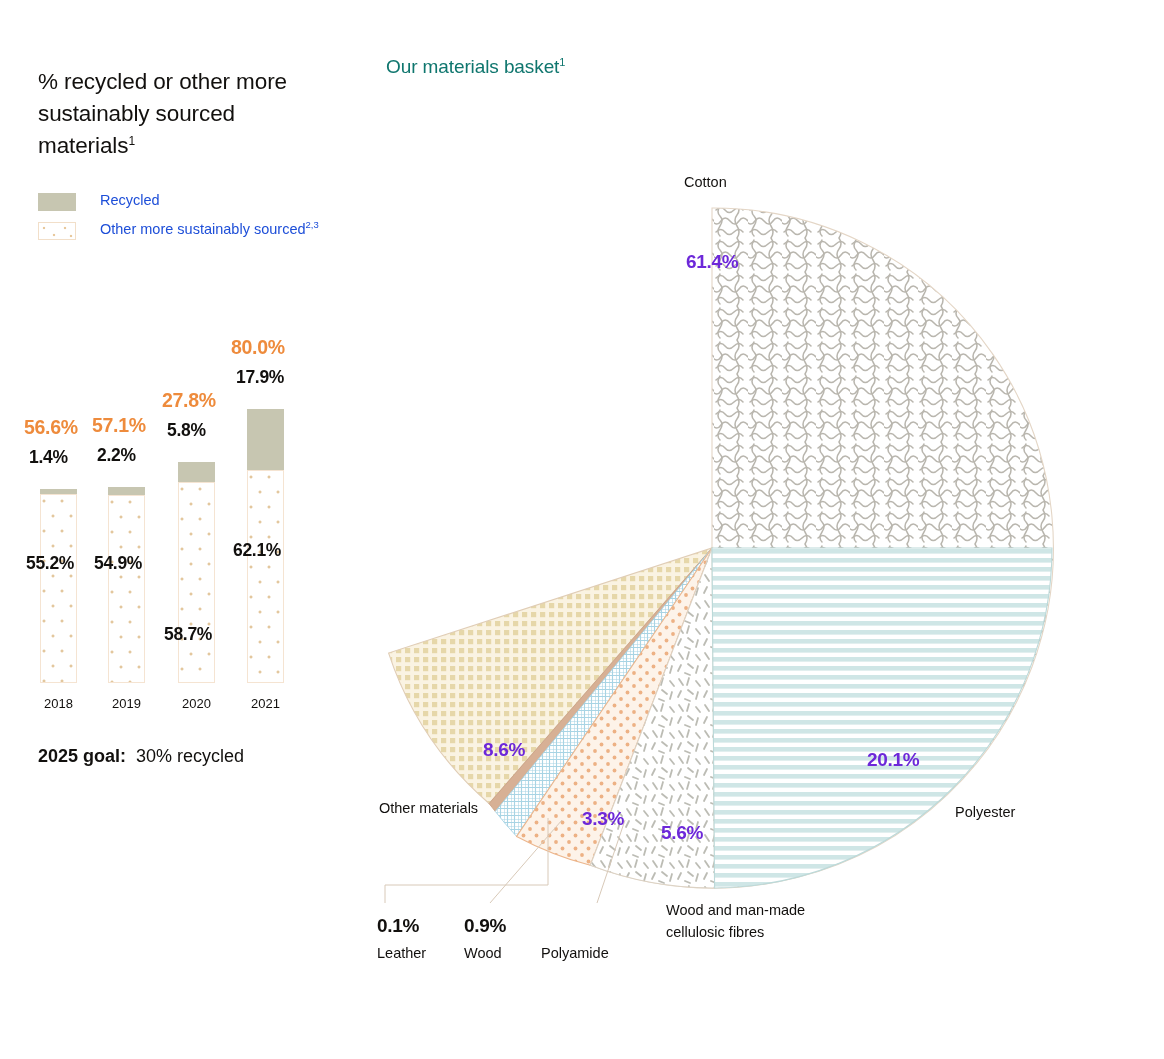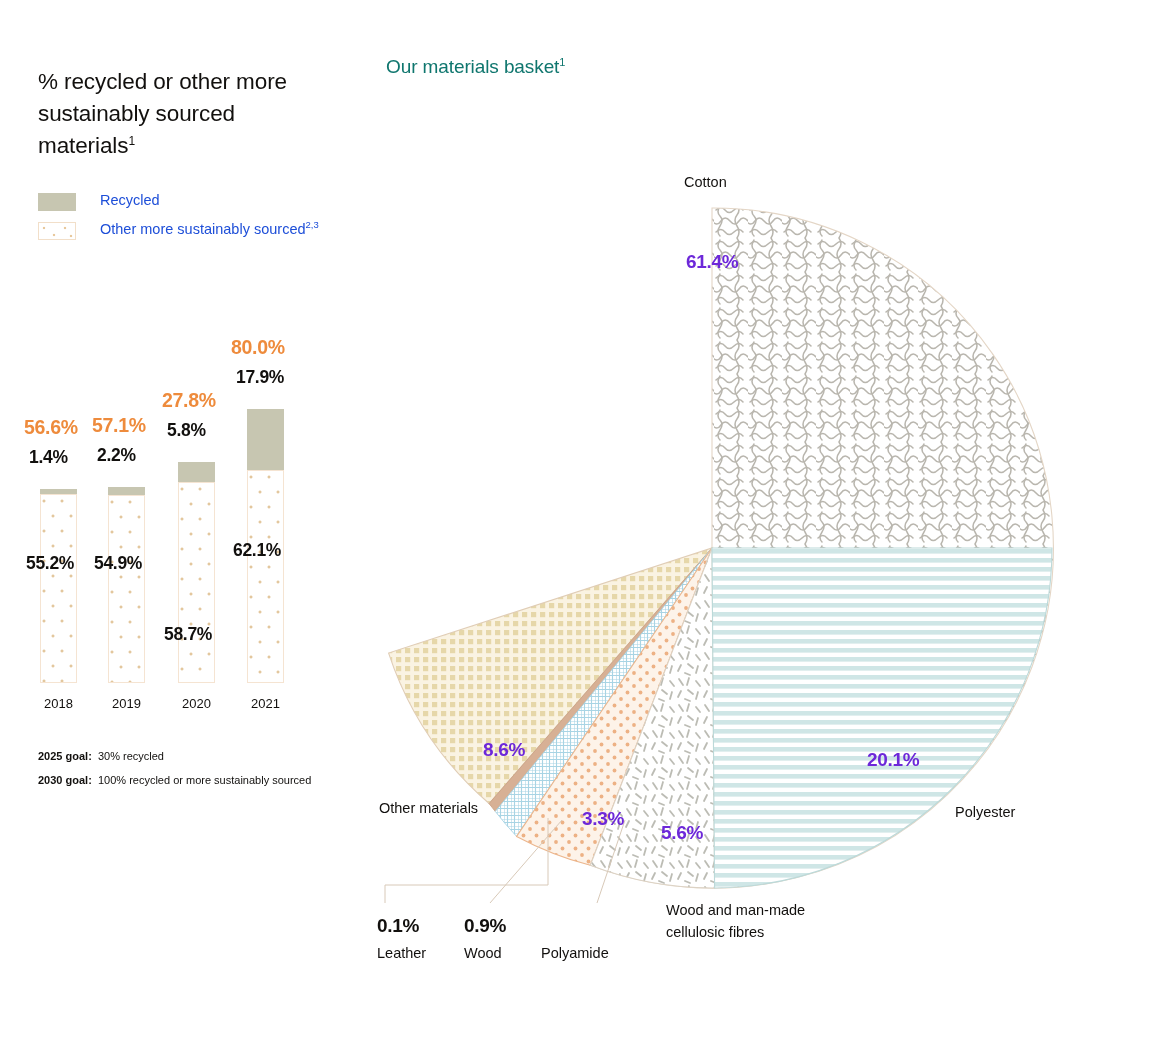--- a/index.html
+++ b/index.html
@@ -77,21 +77,21 @@
     position: absolute; font-size: 17.5px; font-weight: 700;
     color: #12100e; white-space: nowrap; letter-spacing: -0.3px;
   }
   .lbl-year {
     position: absolute; font-size: 13px; color: #12100e;
     width: 37px; text-align: center; white-space: nowrap;
   }
 
   
   #goals { position: absolute; left: 38px; top: 744px; width: 290px;
-           font-size: 11px; line-height: 24px; color: #12100e; }
+           font-size: 18px; line-height: 24px; color: #12100e; }
   #goals .g-row { white-space: nowrap; }
   #goals b { font-weight: 700; }
   #goals .g-wrap { white-space: normal; }
 
   
   #pie-title {
     left: 386px; top: 56px;
     font-size: 19px; color: #0f766e; letter-spacing: -0.1px;
   }
   #pie-title sup { font-size: 11px; vertical-align: super; line-height: 0; }
@@ -149,21 +149,20 @@
     <div class="bar-oth" style="left: 247px; top: 469.997px; height: 213.003px;"></div>
     <div class="bar-rec" style="left: 247px; top: 408.6px; height: 61.397px;"></div>
     <div class="lbl-total" style="left: 231px; top: 335.6px;">80.0%</div>
     <div class="lbl-rec" style="left: 236px; top: 366.6px;">17.9%</div>
     <div class="lbl-oth" style="left: 233px; top: 540px;">62.1%</div>
     <div class="lbl-year" style="left: 247px; top: 696px;">2021</div>
   </div>
 
 <div id="goals">
   <div class="g-row"><b>2025 goal:</b>&nbsp; <span>30% recycled</span></div>
-  <div class="g-wrap"><b>2030 goal:</b>&nbsp; <span>100% recycled or more sustainably sourced</span></div>
 </div>
 
 <div class="abs" id="pie-title"><span>Our materials basket</span><sup>1</sup></div>
 
 <svg id="pie-svg" width="1164" height="1059">
   <defs>
 
     <pattern id="pat-squiggle" width="34" height="34" patternUnits="userSpaceOnUse">
       <rect width="34" height="34" fill="#ffffff"></rect>
       <path d="M2,6 q5,-5 9,0 t9,0 t9,0 M-2,17 q5,6 9,0 t9,0 t9,0 t9,0 M2,28 q5,-5 9,0 t9,0 t9,0" fill="none" stroke="#b9b6ae" stroke-width="1.5" stroke-linecap="round"></path>

